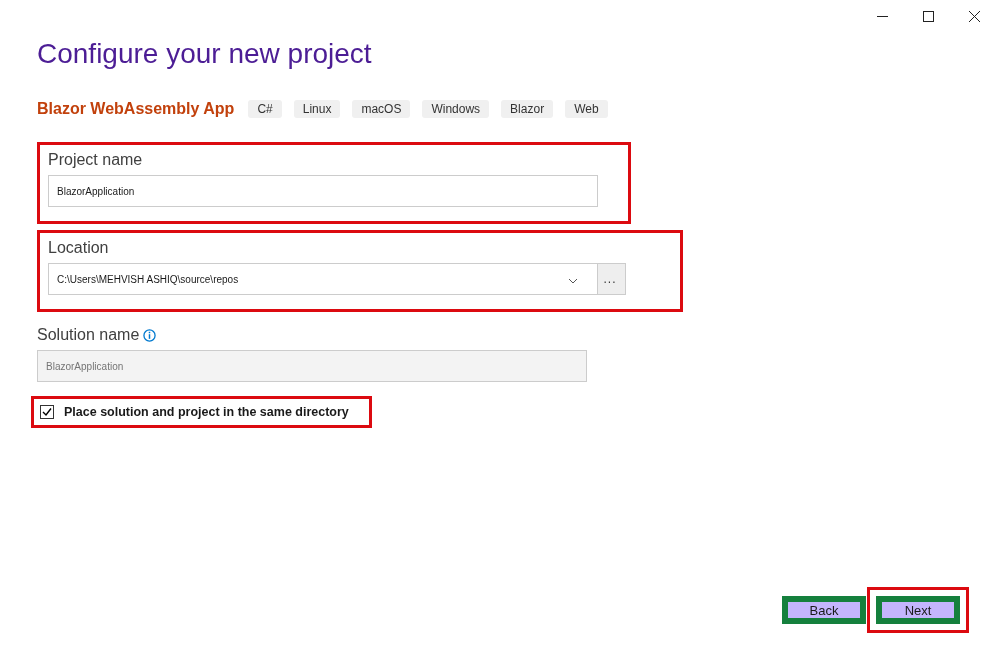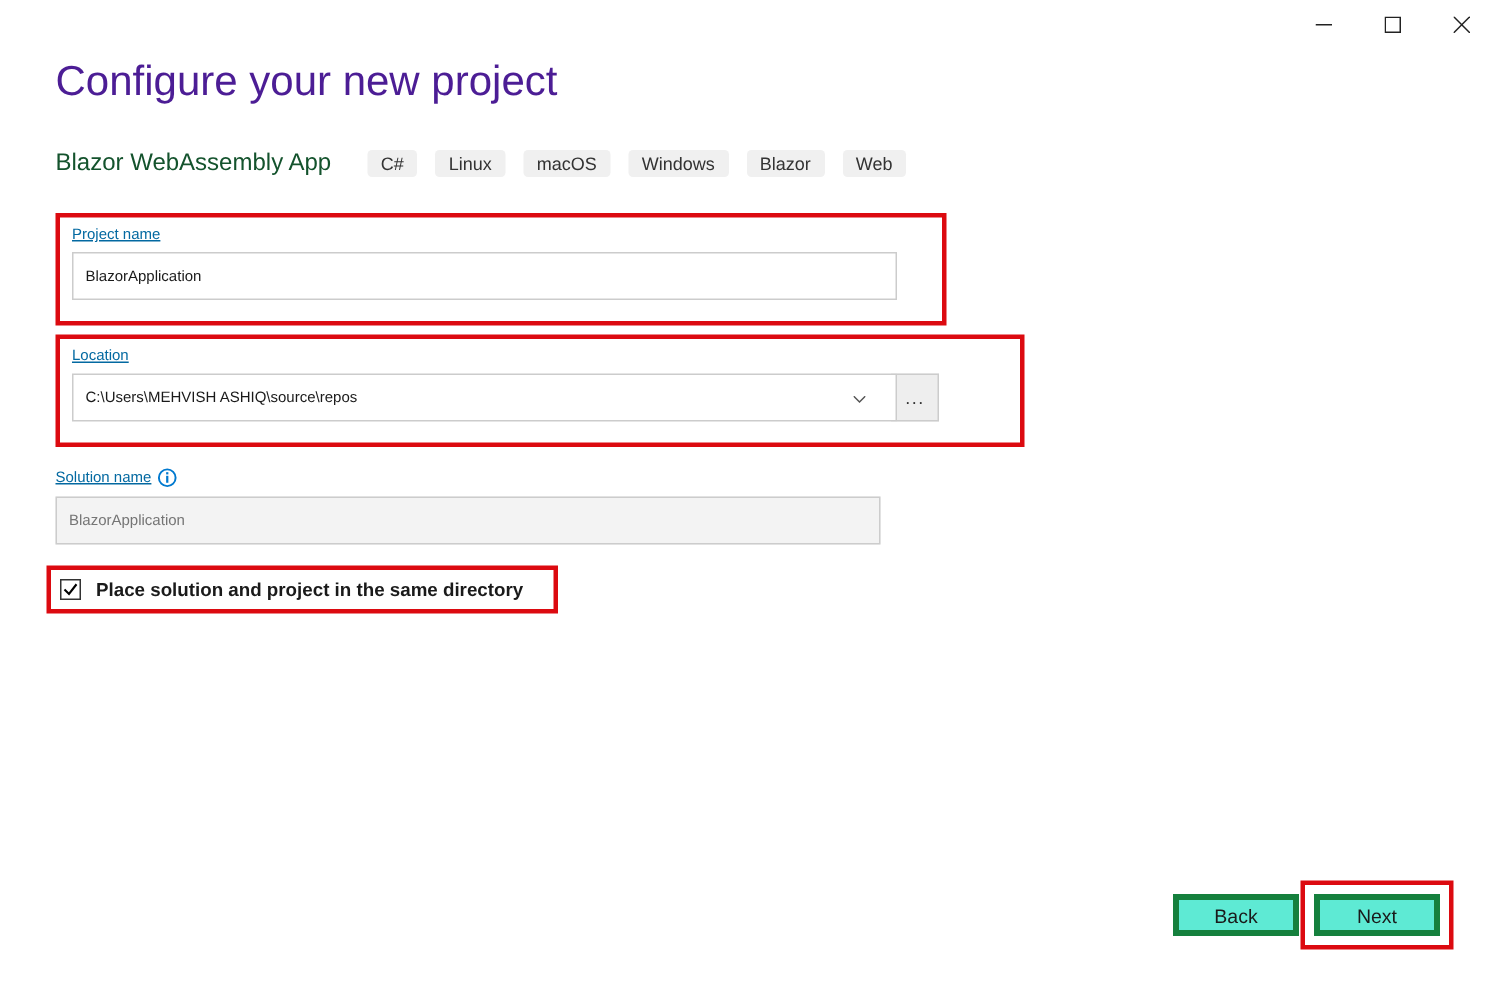--- a/index.html
+++ b/index.html
@@ -60,22 +60,23 @@
 
     .template-row {
       display: flex;
       align-items: center;
       gap: 12px;
       margin-bottom: 24px;
     }
 
     .template-name {
       font-size: 16px;
-      color: #14532d;
-      margin-right: 12px;
+      color: #c2410c;
+      margin-right: 2px;
+      font-weight: bold;
     }
 
     .tag {
       background: #f0f0f0;
       border-radius: 3px;
       padding: 2px 9px;
       font-size: 12px;
       color: #333;
     }
 
@@ -89,27 +90,26 @@
       border: 3px solid #dc0a10;
       padding: 6px 8px 6px 8px;
       display: inline-block;
     }
 
     .group {
       margin-bottom: 4px;
     }
 
     .group-label {
-      font-size: 10px;
-      color: #0369a1;
+      font-size: 16px;
+      color: #404040;
       margin-bottom: 6px;
       display: flex;
       align-items: center;
       gap: 4px;
-      text-decoration: underline;
     }
 
     .info-icon {
       display: inline-flex;
       align-items: center;
       justify-content: center;
       width: 13px;
       height: 13px;
       color: #0079cf;
     }
@@ -206,22 +206,22 @@
       position: absolute;
       right: 37px;
       bottom: 34px;
       display: flex;
       gap: 10px;
     }
 
     .btn {
       width: 84px;
       height: 28px;
-      border: 4px solid #15803d;
-      background: #5eead4;
+      border: 6px solid #15803d;
+      background: #c4b5fd;
       font-size: 13px;
       font-family: inherit;
       color: #1a1a1a;
       cursor: pointer;
     }
 
     .btn-highlight-wrap {
       border: 3px solid #dc0a10;
       padding: 6px;
       margin: -9px;

